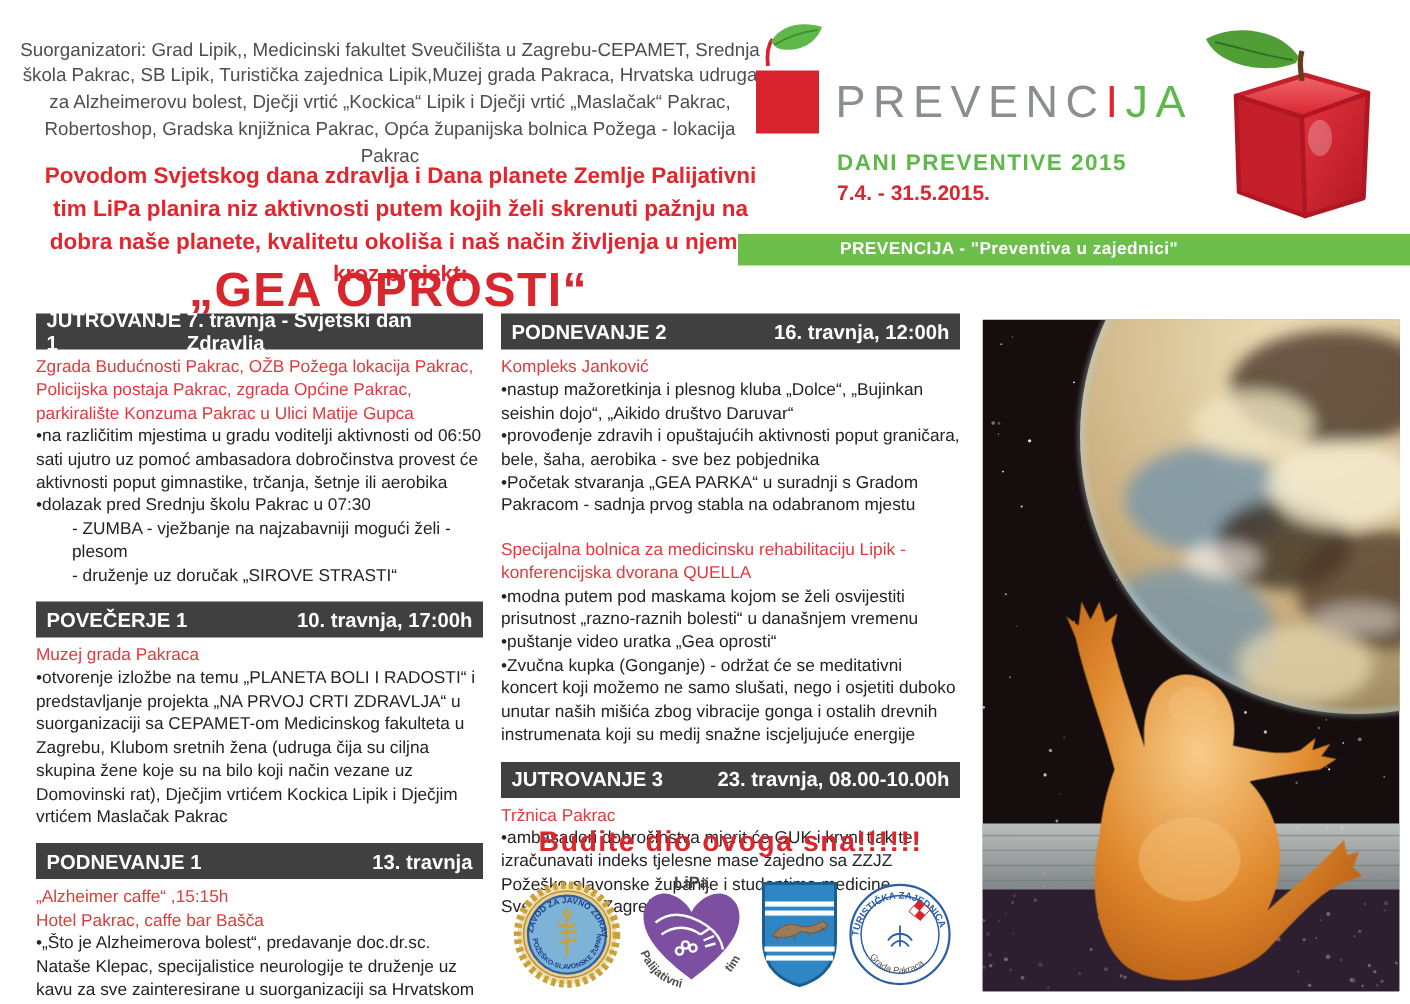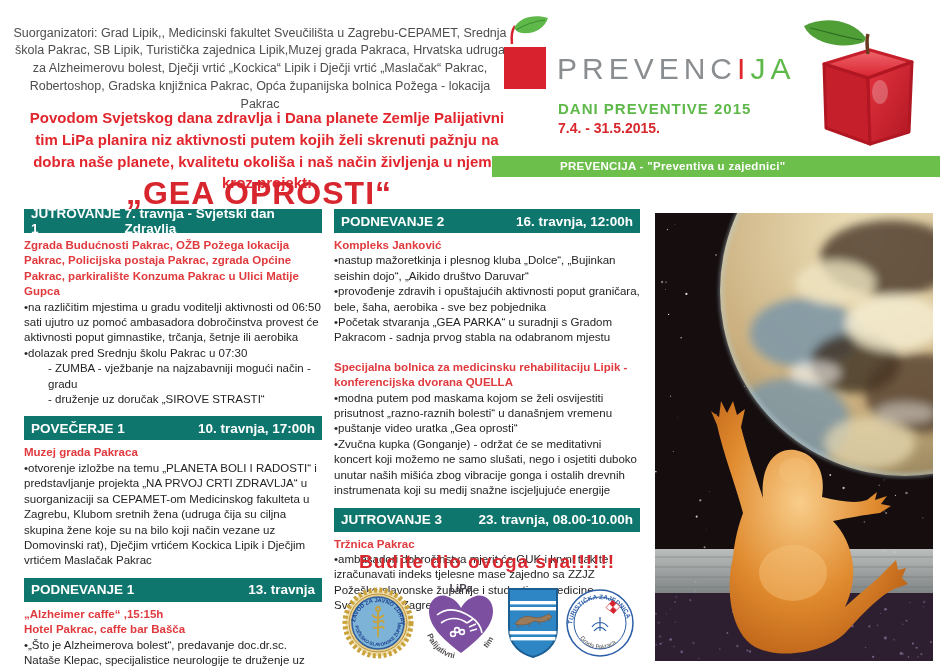--- a/index.html
+++ b/index.html
@@ -24,26 +24,26 @@
   .banner{position:absolute;left:492px;top:156px;width:448px;height:21px;background:#6cbf4a;
           color:#fff;font-size:11.5px;font-weight:700;line-height:21px;padding-left:68px;
           box-sizing:border-box;letter-spacing:.3px;}
   .apple-art{position:absolute;left:782px;top:14px;}
   
   .col{position:absolute;top:209px;}
   #col-left{left:24px;width:298px;}
   #col-mid{left:334px;width:306px;}
   .event{margin-bottom:9px;}
   .event-header{display:flex;justify-content:space-between;align-items:center;
-                background:#0f766e;color:#fff;height:24px;padding:0 7px;
+                background:#404040;color:#fff;height:24px;padding:0 7px;
                 font-size:13.5px;font-weight:700;}
   .event-date{}
   .event-body{padding:5px 0 0 0;}
   .line{margin:0;font-size:11.5px;line-height:1.34;color:#262324;}
-  .line.red{color:#e03a3e;font-weight:700;}
+  .line.red{color:#e03a3e;font-weight:400;}
   .line.bullet::before{content:"\2022 ";}
   .line.dash{padding-left:24px;}
   .line.dash::before{content:"-  ";}
   .cta{position:absolute;left:334px;top:551px;width:306px;text-align:center;
        font-size:19px;font-weight:700;letter-spacing:1px;color:#d9272e;}
   
   .logos{position:absolute;left:340px;top:583px;width:296px;height:80px;
          display:flex;justify-content:space-between;align-items:center;}
   
   .earth-art{position:absolute;left:655px;top:213px;width:278px;height:448px;}
@@ -96,21 +96,21 @@
   <div class="col" id="col-left">
       <section class="event">
         <div class="event-header">
           <span class="event-label">JUTROVANJE 1</span>
           <span class="event-date">7. travnja - Svjetski dan Zdravlja</span>
         </div>
         <div class="event-body">
           <p class="line red">Zgrada Budućnosti Pakrac, OŽB Požega lokacija Pakrac, Policijska postaja Pakrac, zgrada Općine Pakrac, parkiralište Konzuma Pakrac u Ulici Matije Gupca</p>
           <p class="line bullet">na različitim mjestima u gradu voditelji aktivnosti od 06:50 sati ujutro uz pomoć ambasadora dobročinstva provest će aktivnosti poput gimnastike, trčanja, šetnje ili aerobika</p>
           <p class="line bullet">dolazak pred Srednju školu Pakrac u 07:30</p>
-          <p class="line dash">ZUMBA  - vježbanje na najzabavniji mogući način - gradu</p>
+          <p class="line dash">ZUMBA  - vježbanje na najzabavniji mogući želi - plesom</p>
           <p class="line dash">druženje uz doručak „SIROVE STRASTI“</p>
         </div>
       </section>
       <section class="event">
         <div class="event-header">
           <span class="event-label">POVEČERJE 1</span>
           <span class="event-date">10. travnja, 17:00h</span>
         </div>
         <div class="event-body">
           <p class="line red">Muzej grada Pakraca</p>

